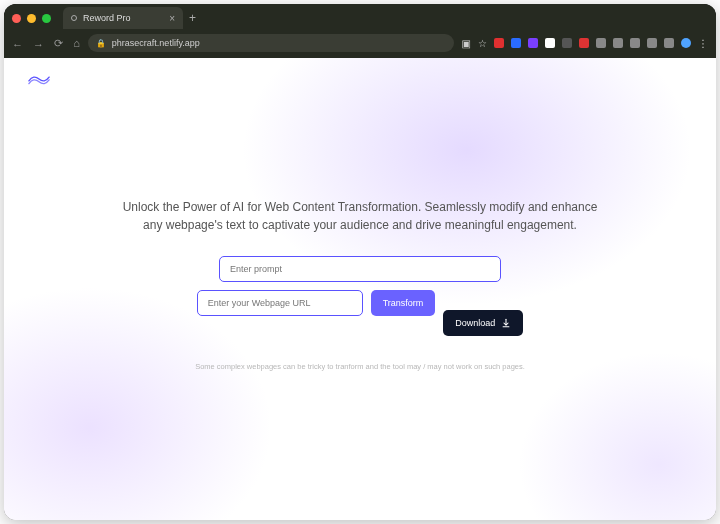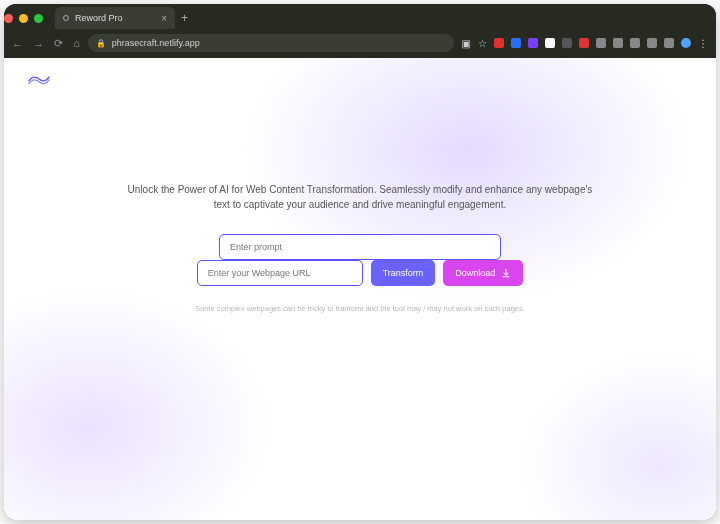--- a/index.html
+++ b/index.html
@@ -13,21 +13,21 @@
     background: #000;
     display: flex; flex-direction: column;
   }
 
   
   .chrome-top {
     background: #262a21;
     display: flex; flex-direction: column;
   }
   .tabbar {
-    height: 28px; display: flex; align-items: center; padding: 0 0;
+    height: 28px; display: flex; align-items: center; padding: 0 8px;
   }
   .traffic { display: flex; gap: 6px; margin-right: 12px; }
   .tlight { width: 9px; height: 9px; border-radius: 50%; }
   .red { background: #ff5f57; } .yellow { background: #febc2e; } .green { background: #28c840; }
   .tab {
     display: flex; align-items: center; gap: 6px;
     background: #3a3d34; height: 22px; border-radius: 6px 6px 0 0;
     padding: 0 8px 0 8px; font-size: 9px; color: #ddd;
     min-width: 120px;
   }
@@ -70,42 +70,42 @@
   .center {
     position: absolute; top: 0; left: 0; right: 0;
     display: flex; flex-direction: column; align-items: center;
     padding-top: 110px;
   }
   .headline {
     font-size: 27px; font-weight: 800; color: #0a0a0a; text-align: center;
     letter-spacing: -0.5px; line-height: 1.15; max-width: 520px;
   }
   .sub {
-    margin-top: 14px; font-size: 10px; color: #555; text-align: center;
+    margin-top: 30px; font-size: 12px; color: #555; text-align: center;
     max-width: 480px; line-height: 1.5;
   }
   .form {
-    margin-top: 22px; display: flex; flex-direction: column; align-items: center;
+    margin-top: 22px; display: flex; flex-direction: column; gap: 8px; align-items: center;
   }
   .row { display: flex; gap: 8px; }
   .inp {
     height: 26px; border: 1.5px solid #5a52ff; border-radius: 5px;
     background: #fff; font-size: 9px; padding: 0 10px; color: #333;
     outline: none;
   }
   .inp::placeholder { color: #777; }
   .inp.wide { width: 282px; }
   .inp.narrow { width: 166px; }
   .btn {
     height: 26px; border: none; border-radius: 5px; font-size: 9px;
     padding: 0 12px; cursor: pointer; display: inline-flex; align-items: center; gap: 6px;
     font-weight: 500;
   }
   .btn-transform { background: #6a62ff; color: #fff; align-items: center; }
-  .btn-download { background: #d946ef; color: #fff; }
+  .btn-download { background: #0f172a; color: #fff; margin-top: 20px; }
   .btn-download .dl-icon { display: inline-flex; }
   .disclaimer {
     margin-top: 18px; font-size: 7.5px; color: #b8b8b8; text-align: center; max-width: 360px;
     line-height: 1.4;
   }
 </style>
 </head>
 <body>
 
 <div class="frame">

